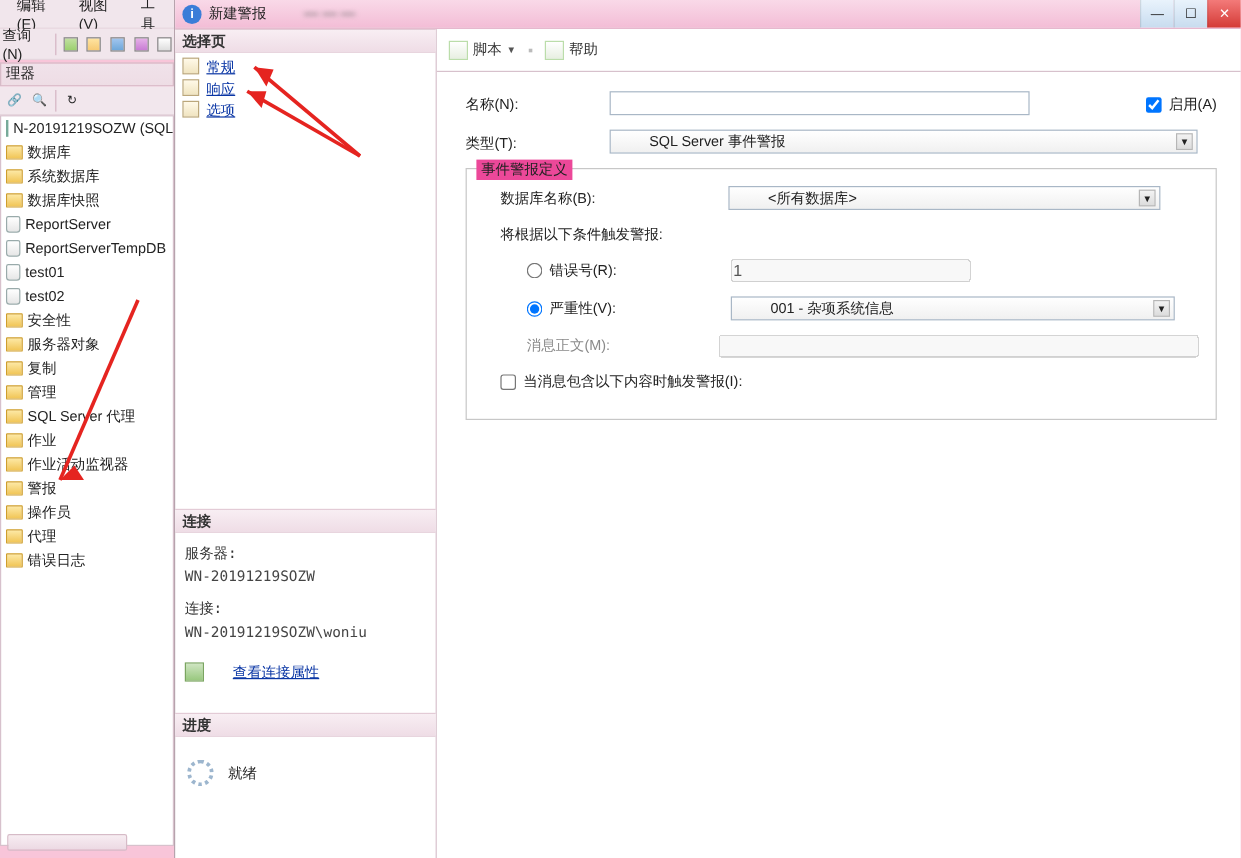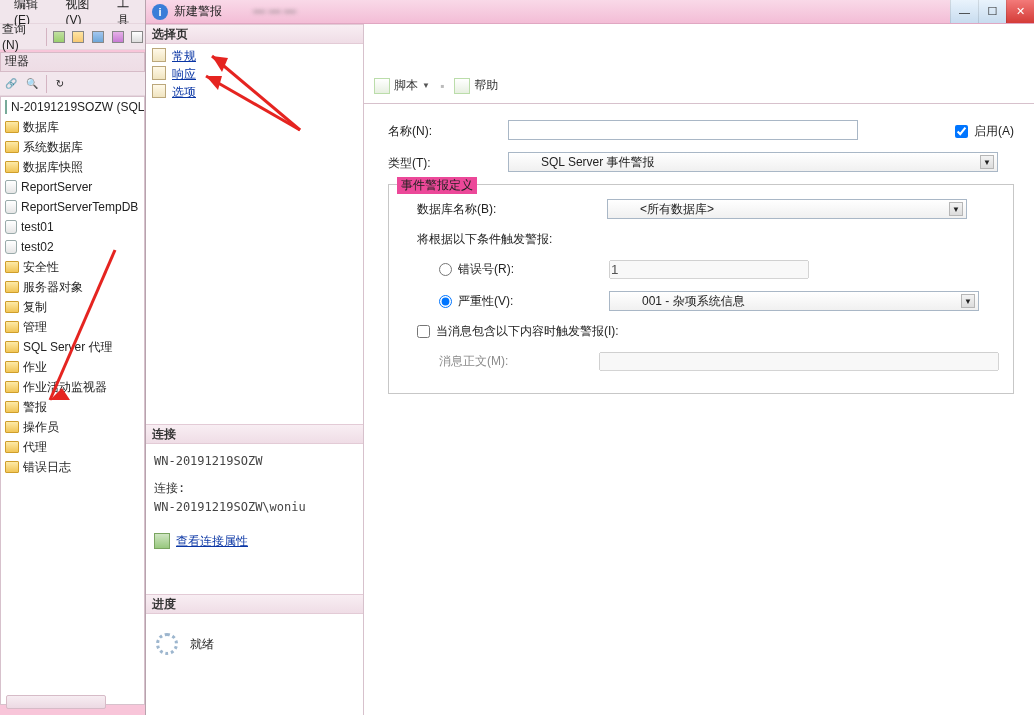--- a/index.html
+++ b/index.html
@@ -88,28 +88,28 @@
     border-bottom: 1px solid #e3cbd6; border-top:1px solid #e3cbd6;
     display:flex; align-items:center; padding-left:6px; font-weight:bold; color:#333;
   }
   .page-list { padding: 4px 6px; height: 380px; }
   .page-item { height:18px; display:flex; align-items:flex-start; gap:6px; }
   .page-ico { width:14px; height:14px; border:1px solid #bba77b; background:linear-gradient(#fff9e8,#f0e4c0); display:inline-block; }
   .page-link { color:#0a36a5; text-decoration: underline; cursor:pointer; }
   .conn-box { padding: 8px 8px; line-height: 1.6; flex:0 0 auto; height: 150px; font-family:"SimSun", monospace; }
   .conn-lbl { color:#333; }
   .conn-val { color:#444; }
-  .conn-link { color:#0a36a5; text-decoration: underline; display:inline-flex; align-items:center; gap:6px; }
+  .conn-link { color:#0a36a5; text-decoration: underline; display:inline-flex; align-items:center; gap:24px; }
   .conn-ico { width:16px; height:16px; background:linear-gradient(#cfe5c2,#98c87e); border:1px solid #7aa560; display:inline-block; }
   .prog-box { padding: 12px 10px; display:flex; align-items:center; gap:12px; height:60px; }
   .prog-wheel {
     width:22px; height:22px; border:3px dotted #9db6ce; border-radius:11px;
   }
 
-  .right-col { flex:1; display:flex; flex-direction:column;margin-top:44px; }
+  .right-col { flex:1; display:flex; flex-direction:column; }
   .rc-toolbar {
     height: 36px; display:flex; align-items:center; gap:10px; padding:0 10px;
     border-bottom: 1px solid #d7c1cc;
   }
   .rc-btn { display:inline-flex; align-items:center; gap:4px; color:#333; }
   .rc-btn .ico { width:16px; height:16px; border:1px solid #bda; background:linear-gradient(#fff,#e7efe1); display:inline-block; }
   .drop-arrow { font-size:8px; color:#555; }
   .form-area {
     padding: 16px 20px 10px 24px; flex:1;
     font-family: "SimSun", Tahoma, sans-serif;
@@ -312,20 +312,21 @@
           <span class="page-link">响应</span>
         </div>
         <div class="page-item">
           <span class="page-ico"></span>
           <span class="page-link">选项</span>
         </div>
       </div>
 
       <div class="sec-hdr">连接</div>
       <div class="conn-box">
+        <div class="conn-lbl">服务器:</div>
         <div class="conn-val">WN-20191219SOZW</div>
         <div style="height:8px"></div>
         <div class="conn-lbl">连接:</div>
         <div class="conn-val">WN-20191219SOZW\woniu</div>
         <div style="height:14px"></div>
         <a class="conn-link">
           <span class="conn-ico"></span>
           <span>查看连接属性</span>
         </a>
       </div>
@@ -397,31 +398,31 @@
             <label class="chk-label" style="width:170px">
               <input type="radio" class="rdo" name="cond" checked="" style="">
               <span>严重性(V):</span>
             </label>
             <span class="sel" style="width:370px">
               <span style="padding-left:4px">001 - 杂项系统信息</span>
               <span class="arrow">▼</span>
             </span>
           </div>
 
+          <div class="sub-row" style="padding-left:22px">
+            <span class="lbl2 disabled-text">消息正文(M):</span>
+            <input type="text" style="width: 400px;" disabled="">
+          </div>
+
           <div class="sub-row" style="padding-left:0px">
             <label class="chk-label">
               <input type="checkbox" class="chk" style="">
               <span>当消息包含以下内容时触发警报(I):</span>
             </label>
           </div>
-
-          <div class="sub-row" style="padding-left:22px">
-            <span class="lbl2 disabled-text">消息正文(M):</span>
-            <input type="text" style="width: 400px;" disabled="">
-          </div>
         </div>
       </div>
 
     </div>
   </div>
 </div>
 
 <svg class="arrow arrow-red" style="left:0;top:0" width="1034" height="715">
 
   <path d="M300,130 L212,56"></path>

